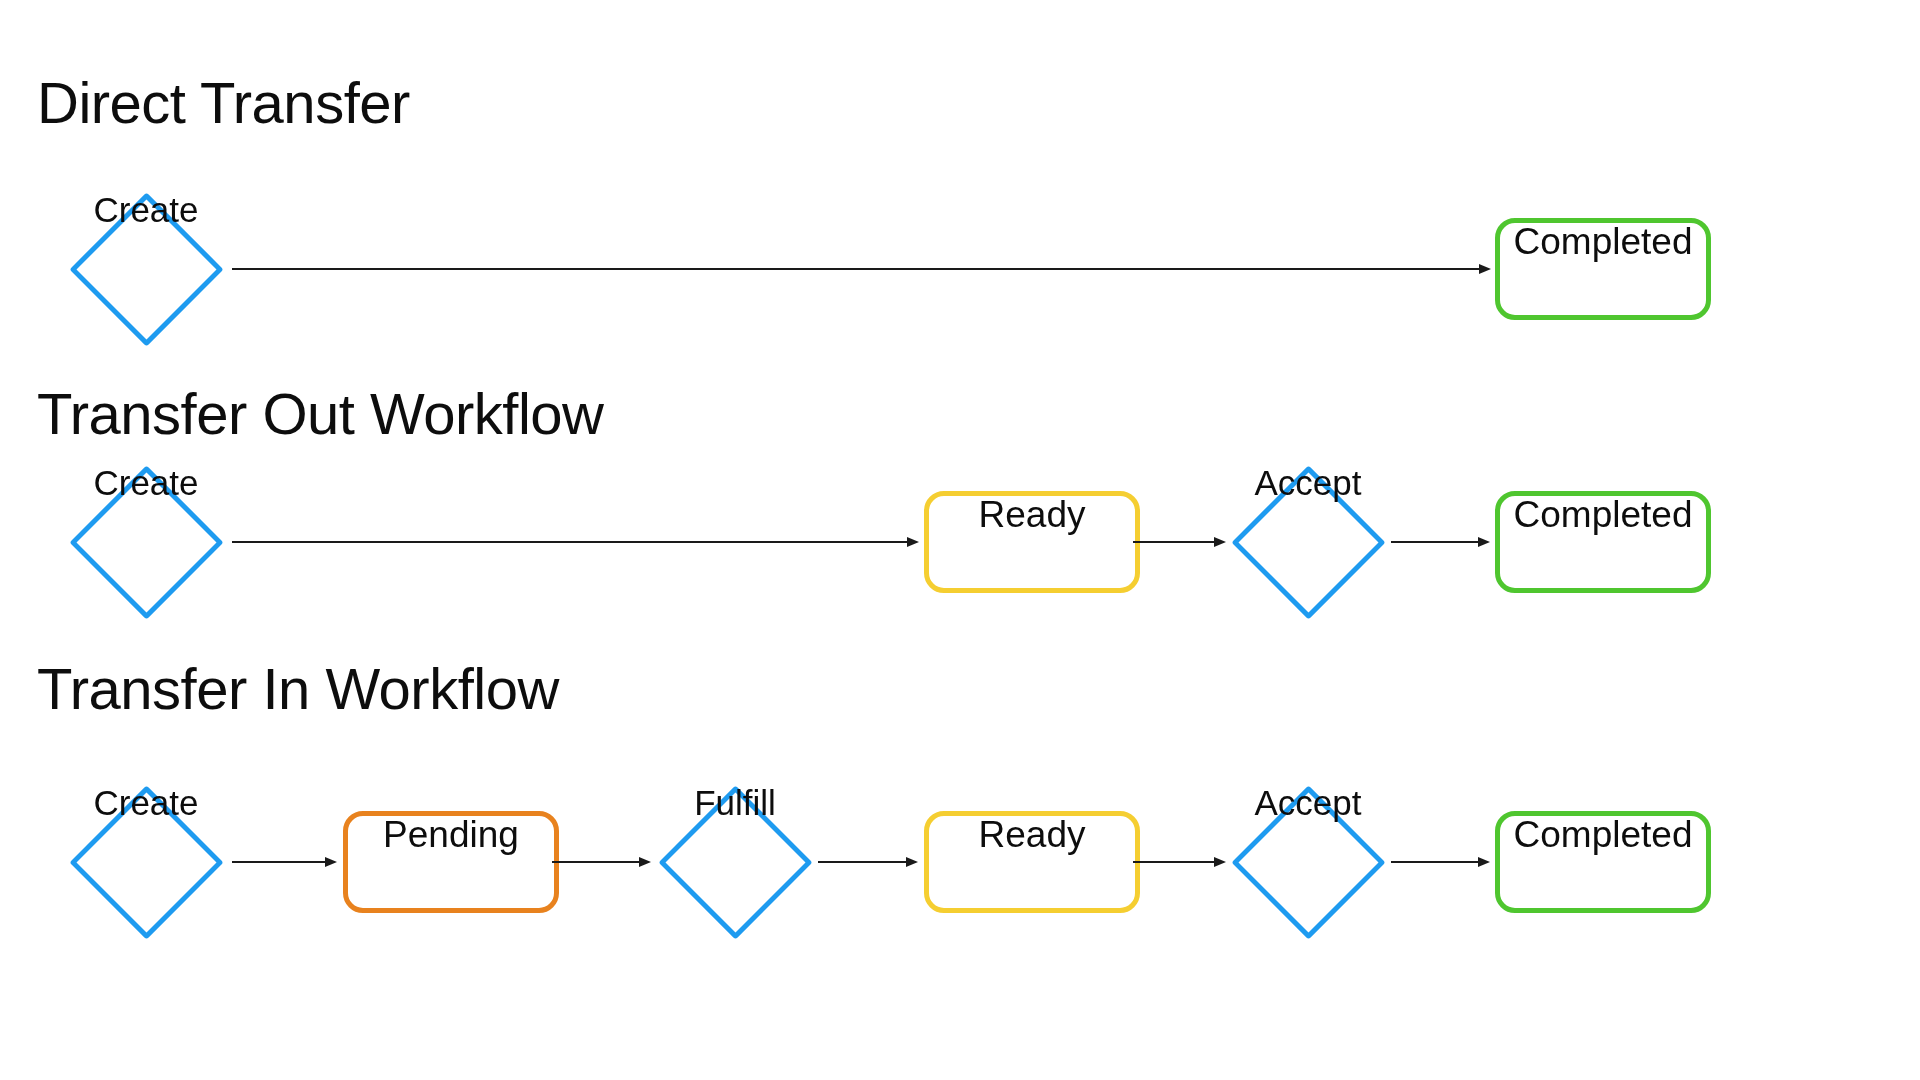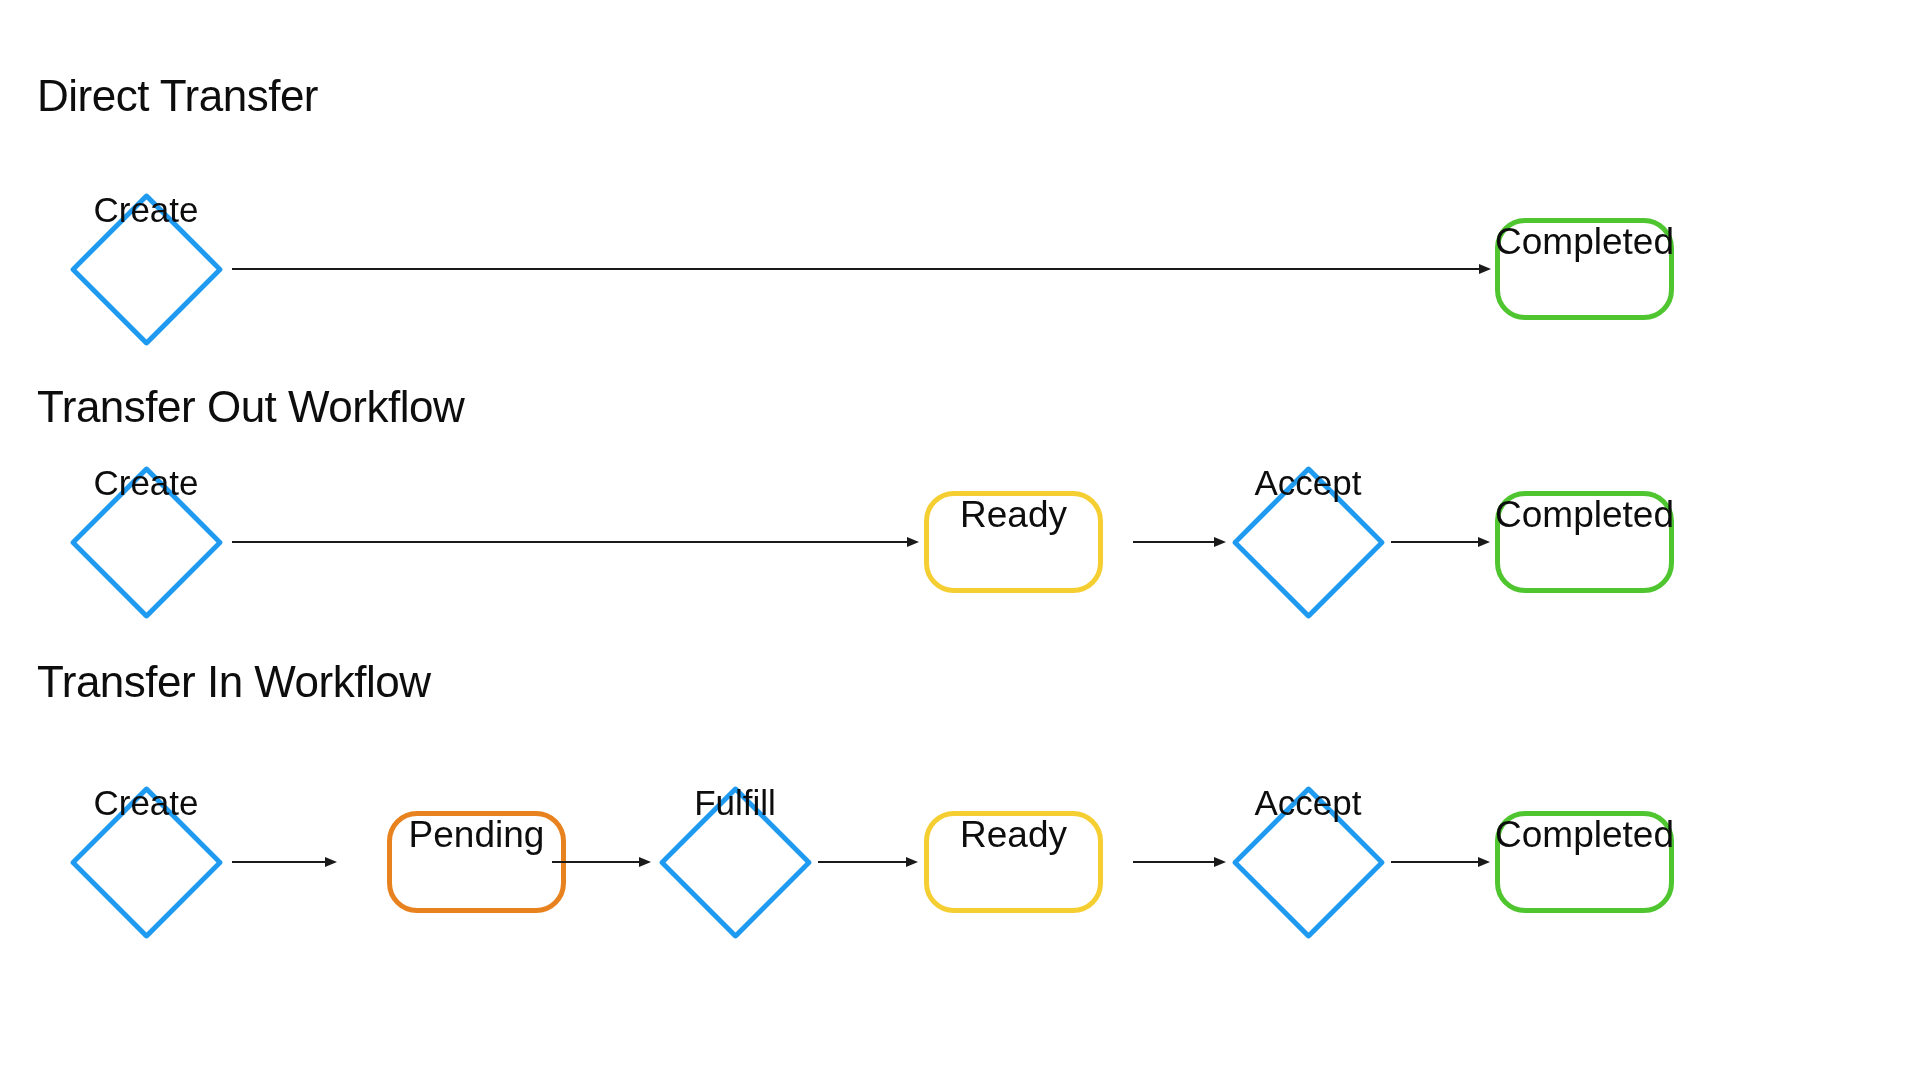--- a/index.html
+++ b/index.html
@@ -2,39 +2,39 @@
 <html><head>
 <meta charset="utf-8">
 <style>
   html,body{margin:0;padding:0;background:#fff;}
   .canvas{
     position:relative;width:1920px;height:1080px;background:#ffffff;overflow:hidden;
     font-family:"Liberation Sans", sans-serif;color:#0d0d0d;
   }
   section{display:contents;}
   .wf-title{
-    position:absolute;left:37px;margin:0;font-size:44px;line-height:1;
+    position:absolute;left:37px;margin:0;font-size:58px;line-height:1;
     font-weight:400;letter-spacing:-0.5px;color:#0d0d0d;white-space:nowrap;
   }
   
   .node{position:absolute;display:flex;align-items:flex-start;justify-content:center;}
   .diamond{width:154px;height:154px;}
   .d-shape{
     position:absolute;left:50%;top:50%;width:99px;height:99px;margin:-54.5px 0 0 -54.5px;
     border:5px solid #1E9BF0;border-radius:3px;background:#fff;transform:rotate(45deg);
     box-sizing:content-box;
   }
   .diamond .label{position:relative;font-size:35px;line-height:1;color:#0d0d0d;white-space:nowrap;}
   .box{
-    width:179px;height:102px;background:#fff;border:5px solid #999;border-radius:30px;
+    width:216px;height:102px;background:#fff;border:5px solid #999;border-radius:20px;
     box-sizing:border-box;
   }
   .box .label{position:relative;font-size:37px;line-height:1;color:#0d0d0d;white-space:nowrap;}
   .c-blue{border-color:#1E9BF0;}
-  .b-orange{border-color:#E8821E;margin-left:44px;}
+  .b-orange{border-color:#E8821E;}
   .b-yellow{border-color:#F5CE31;}
   .b-green{border-color:#4FC62F;}
   
   .arrow{position:absolute;height:0;border-top:2px solid #1a1a1a;}
   .arrow::after{
     content:"";position:absolute;right:-12px;top:-6px;width:0;height:0;
     border-left:12px solid #1a1a1a;border-top:5px solid transparent;border-bottom:5px solid transparent;
   }
 </style>
 </head>

